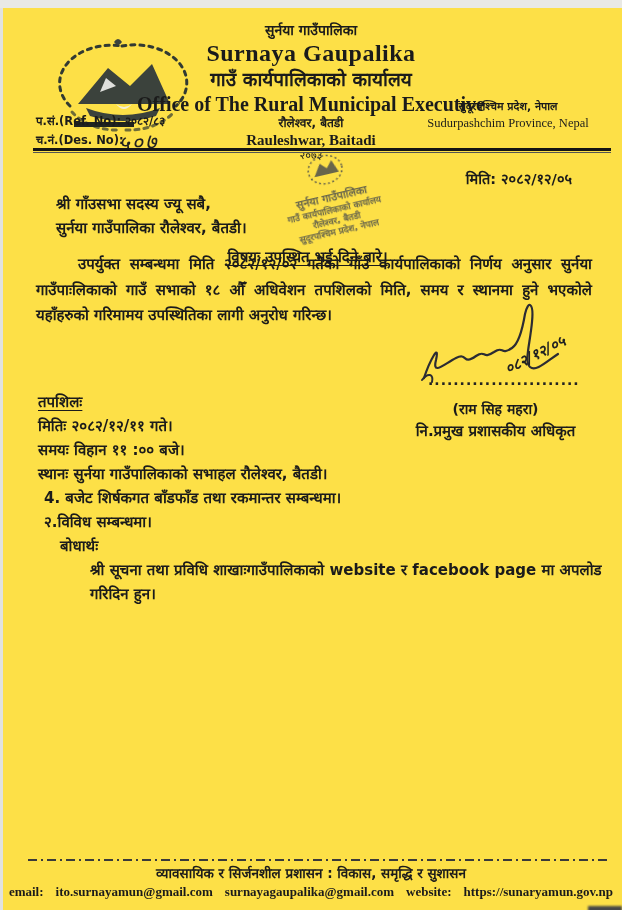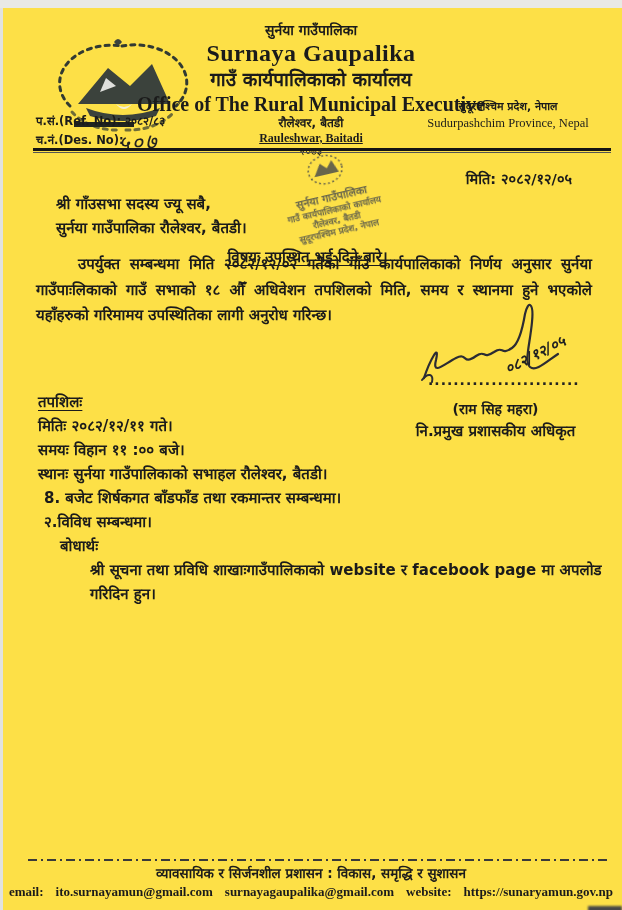--- a/index.html
+++ b/index.html
@@ -12,21 +12,21 @@
   .abs{position:absolute;}
   .serif{font-family:"Liberation Serif","DejaVu Serif",serif;}
 
   
   .head-center{left:120px;top:14px;width:382px;text-align:center;line-height:1.22;}
   .t-np-small{font-size:14px;font-weight:700;}
   .t-en{font-size:24px;font-weight:700;letter-spacing:.5px;}
   .t-office-np{font-size:19px;font-weight:700;}
   .t-office-en{font-size:20px;font-weight:700;}
   .t-place-np{font-size:12px;font-weight:700;}
-  .t-place-en{font-size:12px;font-weight:700;text-decoration:underline;}
+  .t-place-en{font-size:15px;font-weight:700;}
   .t-year{font-size:11px;}
   .province{right:14px;top:92px;width:200px;text-align:center;line-height:1.35;}
   .prov-np{font-size:11px;font-weight:700;}
   .prov-en{font-size:12.5px;}
   .refs{left:36px;top:104px;font-size:11.5px;line-height:19px;font-weight:600;}
   .handwrit{font-family:"DejaVu Sans",sans-serif;font-style:italic;color:#222;}
   .des-val{left:118px;top:118px;font-size:22px;transform:rotate(-4deg);letter-spacing:2px;}
   .rule{left:33px;top:140px;width:578px;height:3px;background:#141414;}
   .rule2{left:33px;top:144px;width:578px;height:1px;background:#555;}
 
@@ -155,21 +155,21 @@
   <div class="abs handwrit sig-date">०८२/१२/०५</div>
   <div class="abs sig-dots">........................</div>
   <div class="abs sig-name">(राम सिह महरा)</div>
   <div class="abs sig-desg">नि.प्रमुख प्रशासकीय अधिकृत</div>
 
   <div class="abs details">
     <div class="head">तपशिलः</div>
     <div>मितिः २०८२/१२/११ गते।</div>
     <div>समयः विहान ११ :०० बजे।</div>
     <div>स्थानः सुर्नया गाउँपालिकाको सभाहल रौलेश्वर, बैतडी।</div>
-    <div class="prop-item">8. बजेट शिर्षकगत बाँडफाँड तथा रकमान्तर सम्बन्धमा।</div>
+    <div class="prop-item">4. बजेट शिर्षकगत बाँडफाँड तथा रकमान्तर सम्बन्धमा।</div>
     <div class="prop-item">२.विविध सम्बन्धमा।</div>
     <div class="cc-head">बोधार्थः</div>
     <div class="cc-line">श्री सूचना तथा प्रविधि शाखाःगाउँपालिकाको website र facebook page मा अपलोड गरिदिन हुन।</div>
   </div>
 
   <div class="abs foot-sep"></div>
   <div class="abs foot-slogan">व्यावसायिक र सिर्जनशील प्रशासन : विकास, समृद्धि र सुशासन</div>
   <div class="abs foot-contacts serif">
     <span>email:</span><span>ito.surnayamun@gmail.com</span><span>surnayagaupalika@gmail.com</span><span>website:</span><span>https://sunaryamun.gov.np</span>
   </div>

